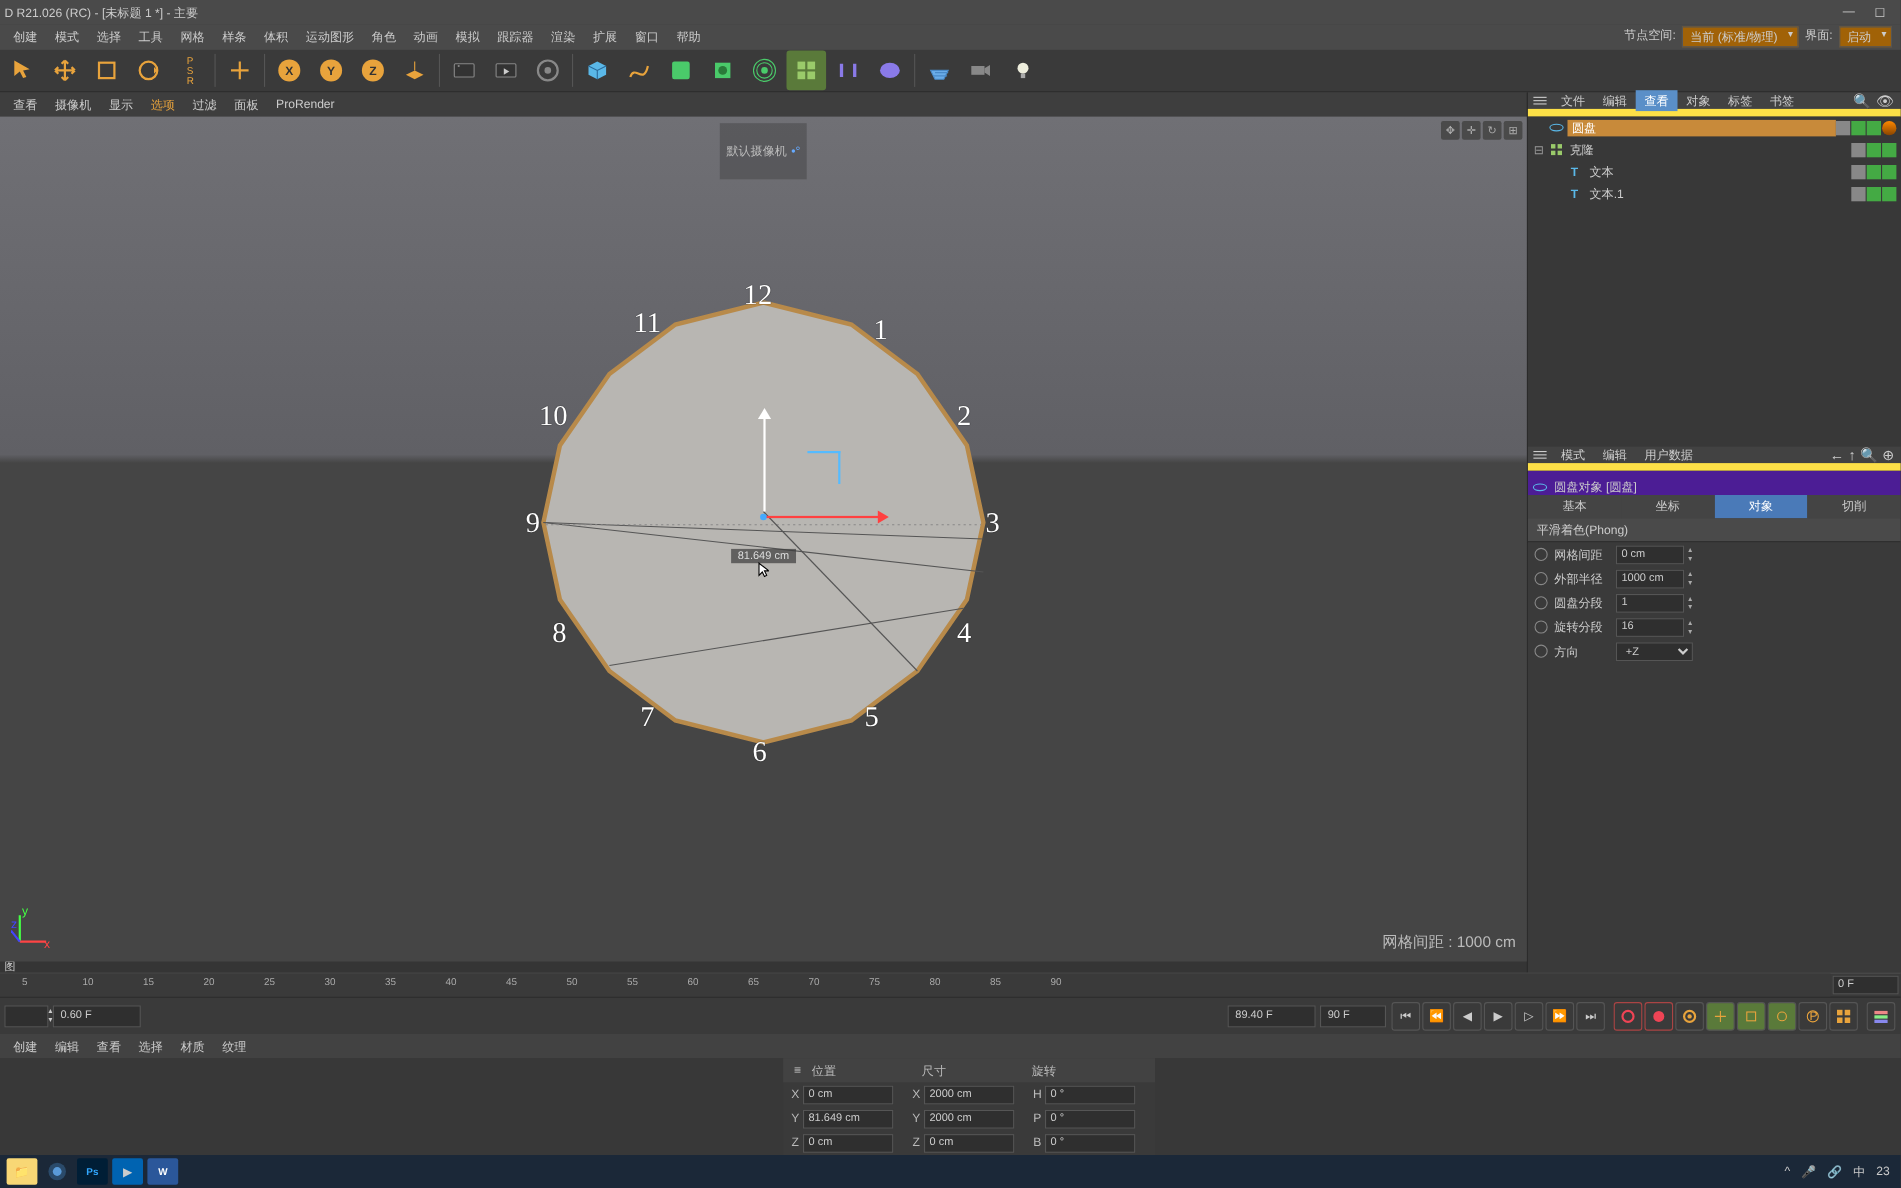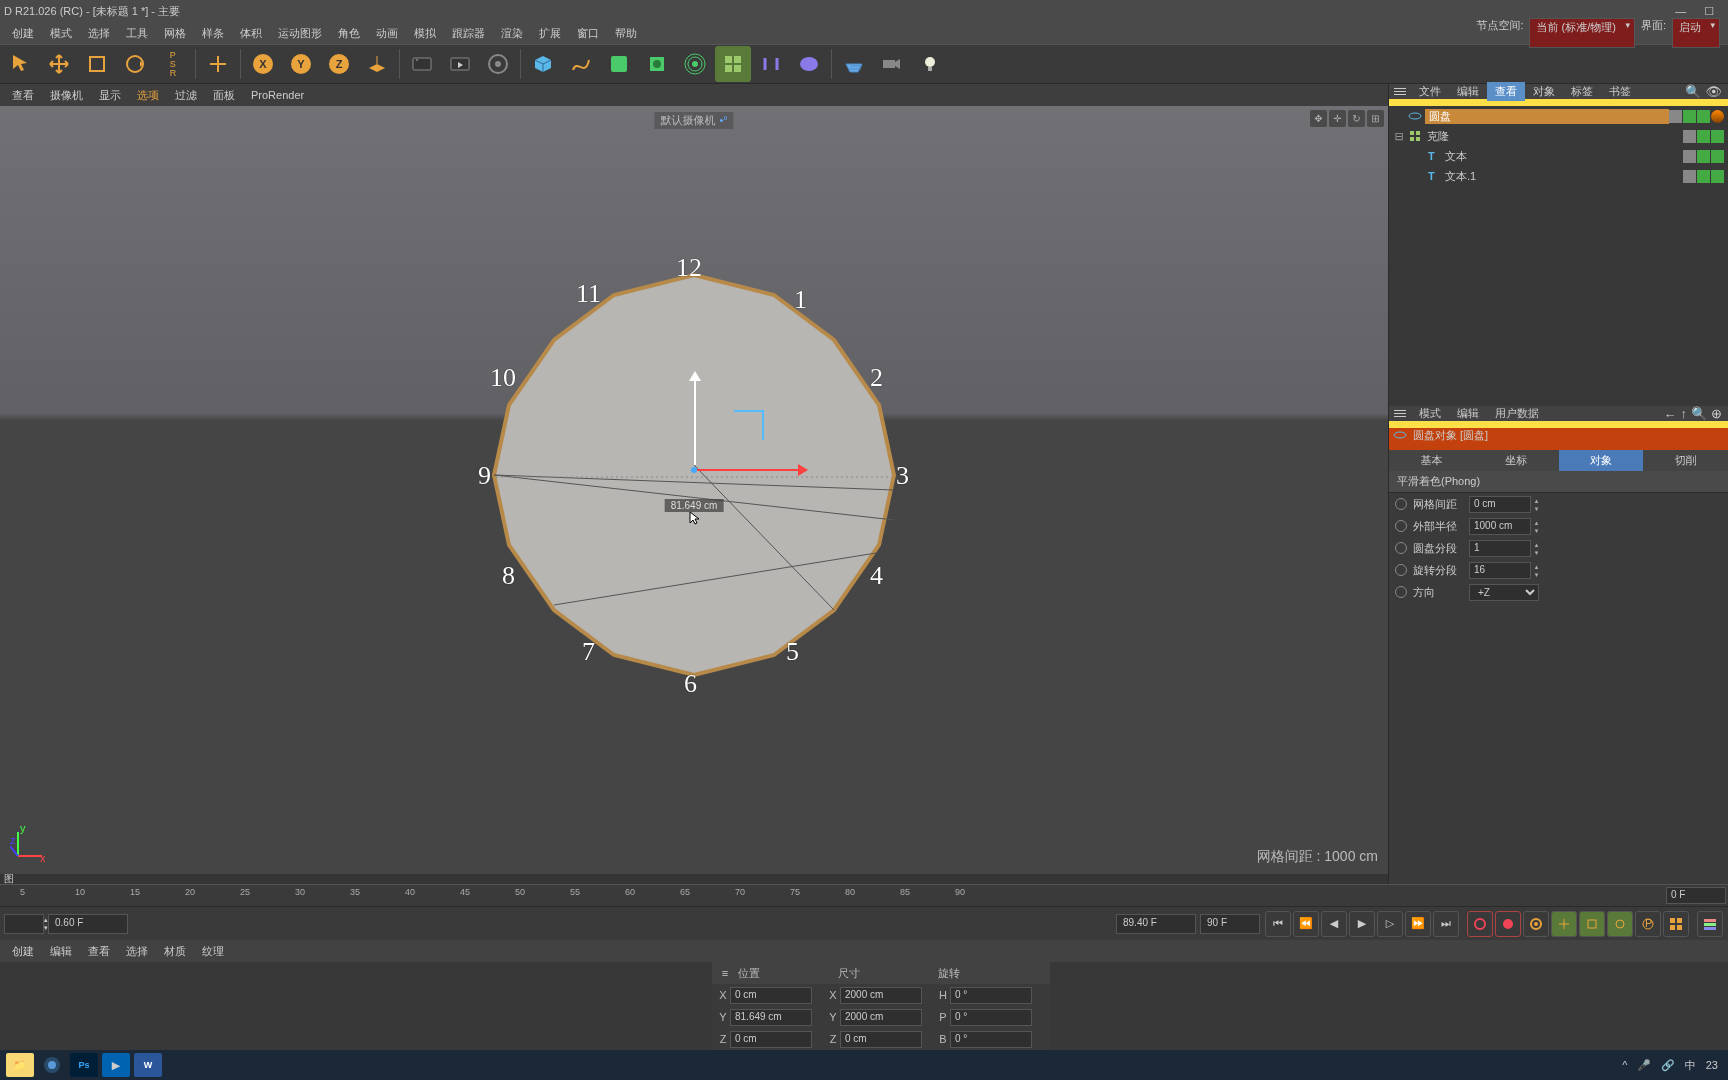--- a/index.html
+++ b/index.html
@@ -2,32 +2,32 @@
 <html><head>
 <meta charset="utf-8">
 <style>
 *{margin:0;padding:0;box-sizing:border-box;font-family:"Segoe UI",Arial,sans-serif;font-size:11px;user-select:none}
 body{background:#3a3a3a;color:#ccc;width:1728px;height:1080px;overflow:hidden;position:relative}
 .titlebar{height:22px;background:#4a4a4a;display:flex;align-items:center;padding:0 4px;color:#ccc;font-size:11px}
 .titlebar .wctrl{margin-left:auto;display:flex;gap:18px;padding-right:10px}
 .menubar{height:22px;background:#4a4a4a;display:flex;align-items:center;padding-left:4px}
 .menubar .mi{padding:2px 8px;cursor:pointer}
 .menubar .ri{margin-left:auto;display:flex;align-items:flex-start;gap:6px;padding-right:8px}
-.menubar .combo{background:#7f1d1d;border:1px solid #555;padding:1px 18px 12px 6px;position:relative}
+.menubar .combo{background:#a16207;border:1px solid #555;padding:1px 18px 1px 6px;position:relative}
 .menubar .combo:after{content:"▾";position:absolute;right:4px;font-size:9px}
 .toolbar{height:40px;background:#3a3a3a;display:flex;align-items:center;padding-left:2px;border-top:1px solid #555;border-bottom:1px solid #2a2a2a}
 .toolbar .tb{width:36px;height:36px;margin:0 1px;display:flex;align-items:center;justify-content:center;border-radius:3px;position:relative}
 .toolbar .sep{width:1px;height:30px;background:#555;margin:0 3px}
 .ico{width:24px;height:24px;display:flex;align-items:center;justify-content:center}
 .main{display:flex;height:calc(100% - 280px)}
 .vp-wrap{flex:1;display:flex;flex-direction:column;background:#3a3a3a}
 .vp-menu{height:22px;background:#3e3e3e;display:flex;align-items:center;padding-left:4px}
 .vp-menu span{padding:2px 8px;cursor:pointer}
 .viewport{flex:1;background:linear-gradient(#707075 0%,#606065 40%,#454545 41%,#454545 100%);position:relative;overflow:hidden}
-.vp-cam{position:absolute;top:6px;left:50%;transform:translateX(-50%);color:#bbb;background:rgba(50,50,50,.35);padding:1px 6px;font-size:10px}
+.vp-cam{position:absolute;top:6px;left:50%;transform:translateX(-50%);color:#bbb;background:rgba(50,50,50,.35);padding:18px 6px;font-size:10px}
 .vp-corner{position:absolute;top:4px;right:4px;display:flex;gap:2px}
 .vp-corner span{width:17px;height:17px;background:#4a4a4a;border-radius:2px;display:flex;align-items:center;justify-content:center;font-size:10px;color:#aaa}
 .vp-grid{position:absolute;bottom:8px;right:10px;color:#bbb;font-size:14px}
 .axis-gizmo{position:absolute;bottom:10px;left:10px;width:40px;height:40px}
 .clock{position:absolute;left:50%;top:48%;transform:translate(-50%,-50%);width:420px;height:420px}
 .disc{position:absolute;inset:0}
 .num{position:absolute;font:26px Georgia,serif;color:#fff;text-shadow:0 0 1px #000}
 .arrow-y{position:absolute;left:50%;top:calc(50% - 100px);width:2px;height:90px;background:#fff}
 .arrow-y:before{content:"";position:absolute;top:-10px;left:-5px;border:6px solid transparent;border-bottom:10px solid #fff}
 .arrow-x{position:absolute;left:50%;top:calc(50% - 6px);width:110px;height:2px;background:#ff4040}
@@ -44,21 +44,21 @@
 .panelhdr .rico{margin-left:auto;display:flex;gap:4px;padding-right:6px}
 .panelhdr .rico span{cursor:pointer;font-size:13px}
 .objtree{flex:0 0 300px;background:#383838;overflow:auto;font-size:11px}
 .trow{display:flex;align-items:center;height:20px;padding-left:4px}
 .trow .exp{width:12px;text-align:center;color:#999}
 .trow .oico{width:14px;height:14px;margin:0 3px}
 .trow .name{flex:1;padding-left:2px}
 .trow .tags{display:flex;gap:1px;padding-right:4px}
 .trow .tags i{width:13px;height:13px;background:#555}
 .attr{flex:1;background:#3a3a3a;overflow:auto}
-.attrhdr{height:22px;background:#c2410c;display:flex;align-items:flex-start;padding-left:4px;font-size:11px}
+.attrhdr{height:22px;background:#4c1d95;display:flex;align-items:flex-end;padding-left:4px;font-size:11px}
 .attrhdr .oico{width:14px;height:14px;margin-right:6px}
 .tabs{display:flex;background:#444}
 .tabs .t{flex:1;text-align:center;padding:3px 0;background:#444;cursor:pointer}
 .tabs .t.act{background:#4a7ab8;color:#fff}
 .subtab{padding:3px 8px;background:#4a4a4a;border-bottom:1px solid #2a2a2a}
 .sect-title{padding:4px 8px;color:#ddd;font-weight:bold}
 .prop{display:flex;align-items:center;height:22px;padding:0 6px}
 .prop .radio{width:12px;height:12px;border-radius:50%;border:1px solid #888;margin-right:6px}
 .prop .plabel{width:56px}
 .prop .pval{flex:0 0 62px;height:17px;background:#2f2f2f;border:1px solid #555;padding:1px 4px;position:relative;font-size:10px}

